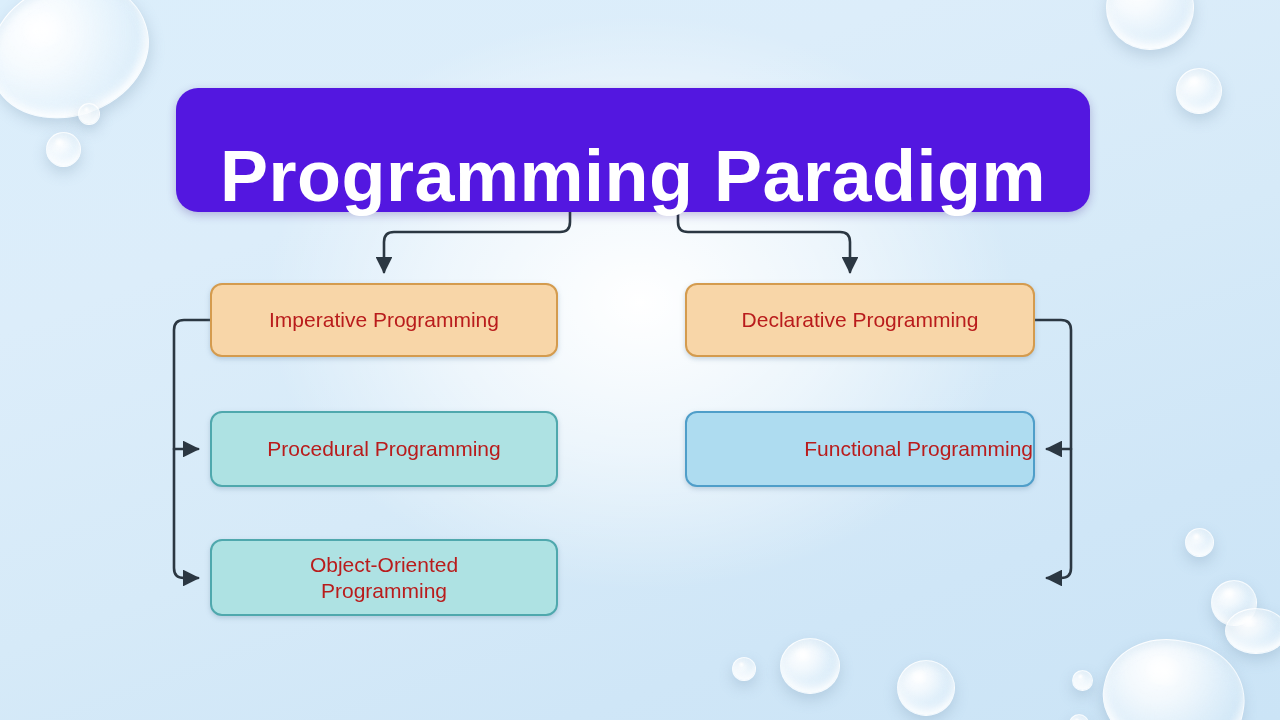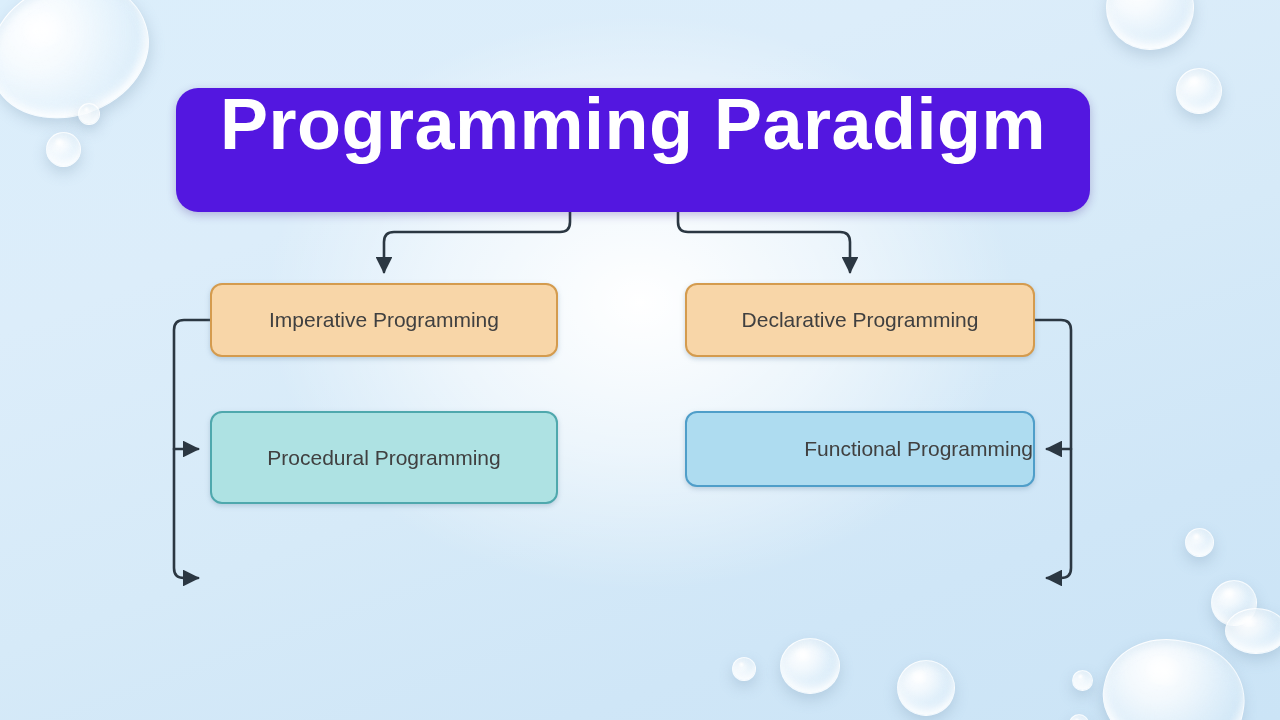--- a/index.html
+++ b/index.html
@@ -43,21 +43,21 @@
     background: radial-gradient(circle, rgba(255,255,255,0.95) 0%, rgba(255,255,255,0) 72%);
   }
 
   
   #title-box {
     position: absolute;
     left: 176px; top: 88px;
     width: 914px; height: 124px;
     border-radius: 22px;
     display: flex;
-    align-items: flex-start;
+    align-items: flex-end;
     justify-content: center;
     box-shadow: 0 3px 10px rgba(60,30,140,0.28);
   }
   #title-text {
     color: #ffffff;
     font-size: 72px;
     font-weight: bold;
     letter-spacing: 0.5px;
     white-space: nowrap;
     line-height: 1;
@@ -65,29 +65,29 @@
 
   
   .node {
     position: absolute;
     border-radius: 12px;
     display: flex;
     align-items: center;
     justify-content: center;
     text-align: center;
     font-size: 21px;
-    color: #404040;
+    color: #b91c1c;
     line-height: 1.22;
     box-shadow: 0 2px 5px rgba(110,140,165,0.35);
     box-sizing: border-box;
   }
 
   .n-imperative  { left: 210px; top: 283px; width: 348px; height: 74px; background:#f8d6a8; border:2px solid #d49b4e; }
   .n-declarative { left: 685px; top: 283px; width: 350px; height: 74px; background:#f8d6a8; border:2px solid #d49b4e;justify-content:center; }
-  .n-procedural  { left: 210px; top: 411px; width: 348px; height: 93px; background:#aee2e3; border:2px solid #4fa8ad; }
+  .n-procedural  { left: 210px; top: 411px; width: 348px; height: 76px; background:#aee2e3; border:2px solid #4fa8ad; }
   .n-functional  { left: 685px; top: 411px; width: 350px; height: 76px; background:#aedcf0; border:2px solid #4f9ec9;justify-content:flex-end; }
   .n-oop         { left: 210px; top: 539px; width: 348px; height: 77px; background:#aee2e3; border:2px solid #4fa8ad; }
   .n-logic       { left: 685px; top: 539px; width: 350px; height: 77px; background:#aedcf0; border:2px solid #4f9ec9; }
 
   #connectors {
     position: absolute;
     left: 0; top: 0;
     width: 1280px; height: 720px;
     pointer-events: none;
   }
@@ -147,15 +147,21 @@
   </div>
 
   <div class="node n-procedural">
     <span>Procedural Programming</span>
   </div>
 
   <div class="node n-functional">
     <span>Functional Programming</span>
   </div>
 
+  <div class="node n-oop">
+    <span>
+      <span>Object-Oriented</span><br>
+      <span>Programming</span>
+    </span>
+  </div>
 
 
 </div>
 
 </body></html>

